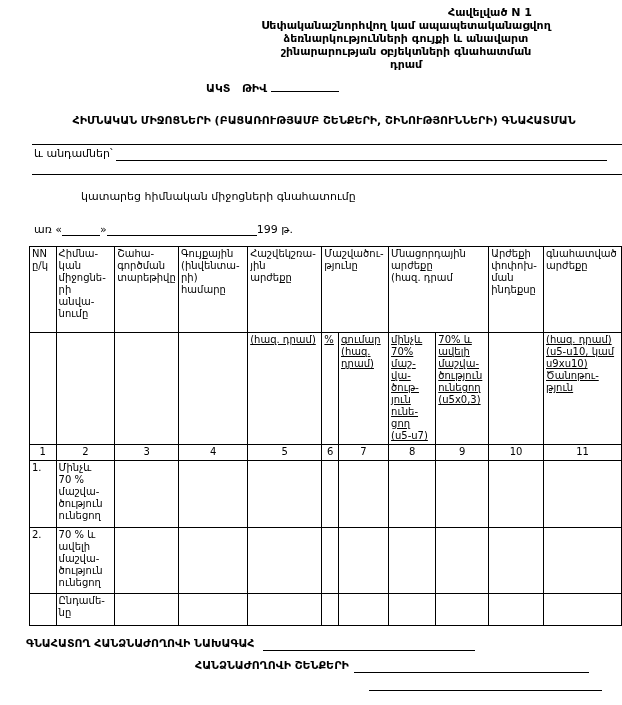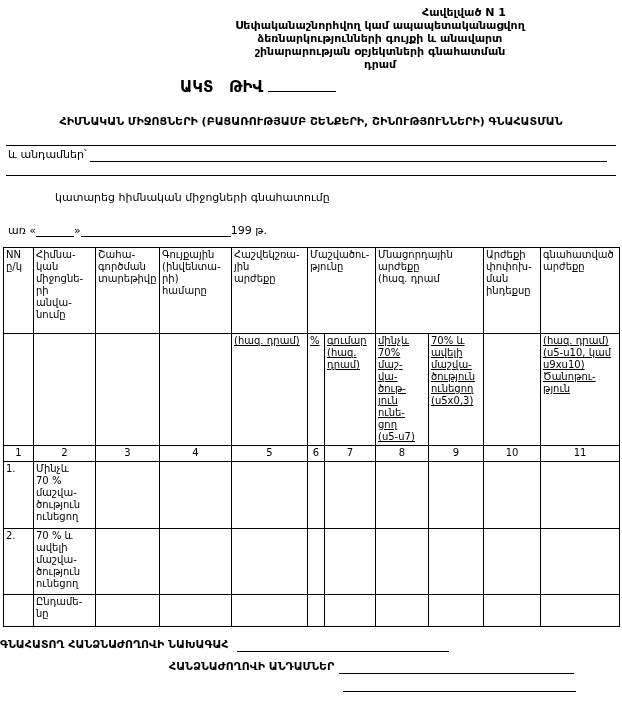--- a/index.html
+++ b/index.html
@@ -1,23 +1,23 @@
 <!DOCTYPE html>
 <html><head>
 <meta charset="utf-8">
 <style>
   html,body{margin:0;padding:0;background:#ffffff;}
   body{width:622px;height:705px;overflow:hidden;color:#000;
        font-family:"DejaVu Sans",sans-serif;font-size:11px;}
-  .page{position:relative;width:622px;height:561px;padding-top:6px;box-sizing:border-box;}
+  .page{position:relative;width:622px;height:561px;padding-top:6px;box-sizing:border-box;padding-left:26px;}
 
   .appendix{width:316px;margin-left:306px;text-align:center;font-weight:bold;line-height:13px;}
   .subtitle{width:400px;margin-left:180px;text-align:center;font-weight:bold;line-height:13px;}
   .subtitle div{line-height:13px;}
-  .act-line{margin-top:7px;margin-left:180px;font-weight:bold;font-size:15px;white-space:pre;}
+  .act-line{margin-top:7px;margin-left:180px;font-weight:bold;font-size:11px;white-space:pre;}
   .doc-title{margin-top:19px;text-align:center;font-weight:bold;font-size:11px;}
 
   .rule{border-bottom:1px solid #000;height:0;}
   .rule-object{margin-top:17px;margin-left:6px;width:610px;}
   .caption{margin-top:1px;text-align:center;font-size:10px;}
 
   .fillrow{display:flex;margin-left:8px;align-items:flex-end;}
   .fillrow .lbl{white-space:pre;line-height:14px;}
   .fill{flex:1;border-bottom:1px solid #000;height:13px;}
   .row-commission{margin-top:9px;margin-right:5px;}
@@ -231,21 +231,21 @@
     </tr>
   </tbody>
     </table>
 
   <div class="footer">
     <div class="frow frow1">
       <span class="lbl">ԳՆԱՀԱՏՈՂ ՀԱՆՁՆԱԺՈՂՈՎԻ ՆԱԽԱԳԱՀ</span>
       <span class="ful ful1"></span>
     </div>
     <div class="frow frow2">
-      <span class="lbl">ՀԱՆՁՆԱԺՈՂՈՎԻ ԱՆԴԱՄՆԵՐ</span>
+      <span class="lbl">ՀԱՆՁՆԱԺՈՂՈՎԻ ՇԵՆՔԵՐԻ</span>
       <span class="ful ful2"></span>
     </div>
     <div class="frow frow3">
       <span class="ful ful34"></span>
     </div>
 
   </div>
 
 </div>
 

